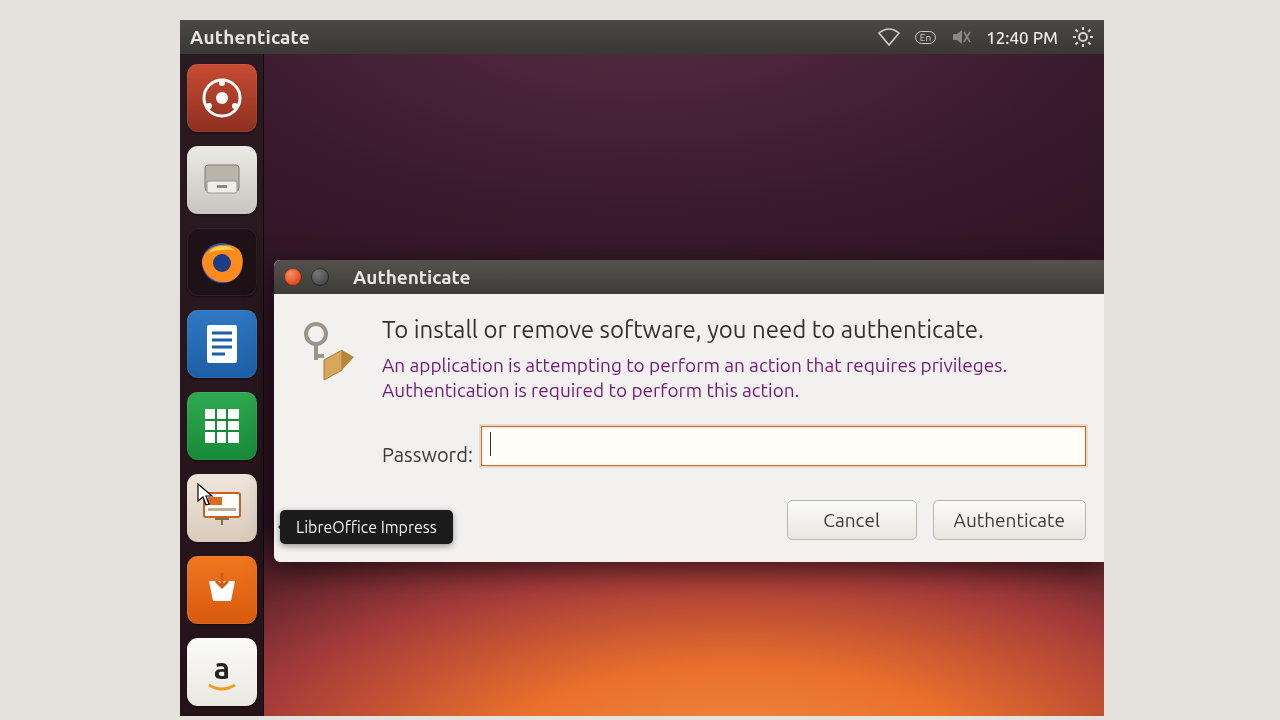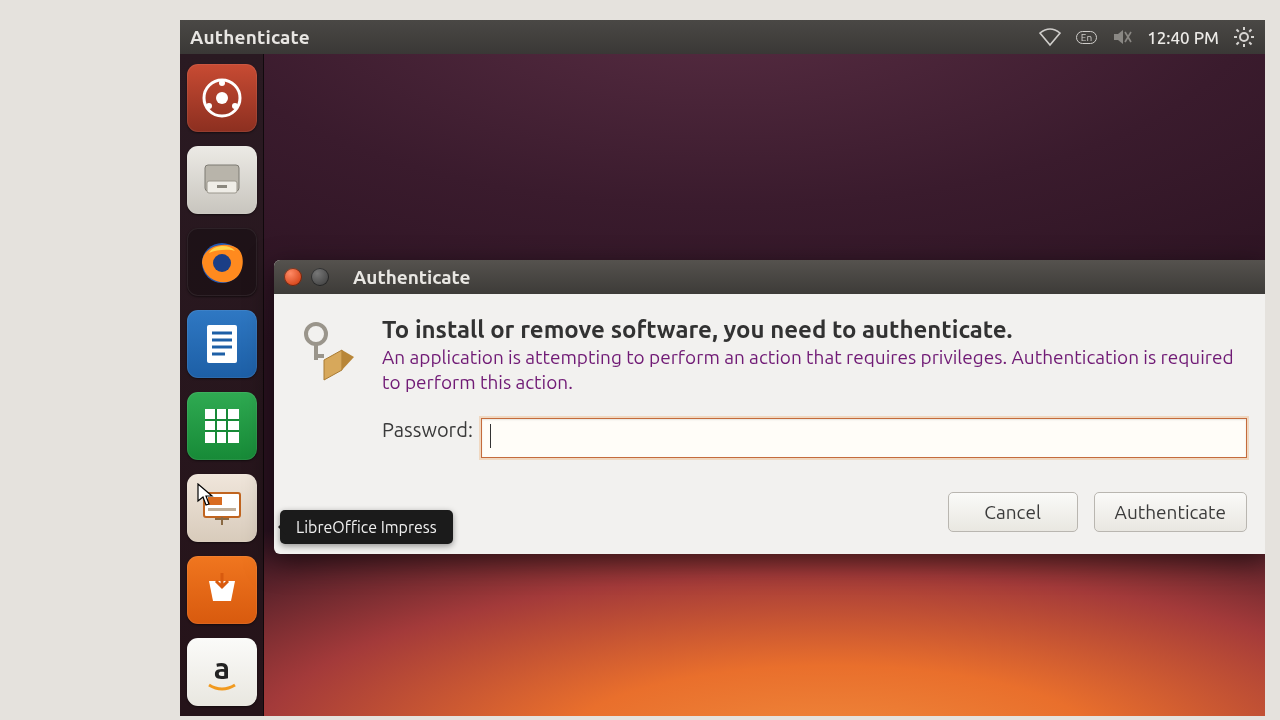--- a/index.html
+++ b/index.html
@@ -1,17 +1,17 @@
 <!DOCTYPE html>
 <html><head>
 <meta charset="utf-8">
 <style>
   * { box-sizing: border-box; margin: 0; padding: 0; }
   html, body { width: 1280px; height: 720px; overflow: hidden; font-family: "Ubuntu", "DejaVu Sans", sans-serif; background:#e5e2dd; }
-  .stage { position:absolute; left:180px; top:20px; width:1085px; height:696px; overflow:hidden; }
+  .stage { position:absolute; left:180px; top:20px; width:924px; height:696px; overflow:hidden; }
   
   .menubar { position:absolute; left:0; top:0; width:100%; height:34px;
     background: linear-gradient(#4a4845,#3a3836); color:#e8e6e3; display:flex; align-items:center; padding:0 10px; }
   .menubar .title { font-weight:600; font-size:19px; letter-spacing:.2px; }
   .menubar .spacer { flex:1; }
   .ind { display:flex; align-items:center; gap:14px; }
   .ind svg { display:block; }
   .time { font-size:17px; font-weight:500; color:#eceae7; }
   
   .desktop { position:absolute; left:0; top:34px; right:0; bottom:0;
@@ -39,23 +39,23 @@
   .dialog { position:absolute; left:94px; top:240px; right:0; background:#f2f1ef;
     box-shadow:0 8px 28px rgba(0,0,0,.55); border-radius:6px 0 0 6px; }
   .dlg-title { height:34px; background:linear-gradient(#55524e,#3d3b38); color:#e9e7e3;
     display:flex; align-items:center; gap:9px; padding:0 10px; border-radius:6px 0 0 0;
     font-weight:600; font-size:19px; }
   .wbtn { width:18px; height:18px; border-radius:50%; box-shadow:inset 0 0 0 1px rgba(0,0,0,.5); }
   .wbtn.close { background:radial-gradient(circle at 35% 30%, #ff8a65, #d94a1f 70%); }
   .wbtn.min   { background:radial-gradient(circle at 35% 30%, #777, #4a4a4a 70%); }
   .dlg-body { padding:22px 18px 20px 22px; display:grid; grid-template-columns:72px 1fr; column-gap:14px; }
   .dlg-icon { width:62px; height:66px; }
-  .dlg-head { font-size:24px; font-weight:700; color:#323232; margin-bottom:2px; }
+  .dlg-head { font-size:24px; font-weight:400; color:#323232; margin-bottom:10px; }
   .dlg-desc { font-size:19px; color:#701a75; line-height:1.3; margin-bottom:24px; }
-  .pw-row { display:flex; align-items:flex-start; gap:8px; }
+  .pw-row { display:flex; align-items:flex-end; gap:8px; }
   .pw-label { font-size:20px; color:#3a3a3a; }
   .pw-input { flex:1; height:40px; border:1px solid #c46b3c; background:#fffdf8;
     box-shadow: inset 0 1px 2px rgba(0,0,0,.1), 0 0 0 2px rgba(230,126,34,.22);
     padding:4px 8px; font-size:18px; outline:none; }
   .dlg-buttons { padding:14px 18px 22px 4px; display:flex; justify-content:flex-end; gap:16px; }
   .btn { height:40px; min-width:130px; padding:0 20px; border:1px solid #b9b6b0; border-radius:5px;
     background:linear-gradient(#fafaf8,#e9e7e1); color:#3b3b3b; font-size:19px;
     display:flex; align-items:center; justify-content:center; }
   
   .caret { display:inline-block; width:1px; height:24px; background:#333; vertical-align:middle;

